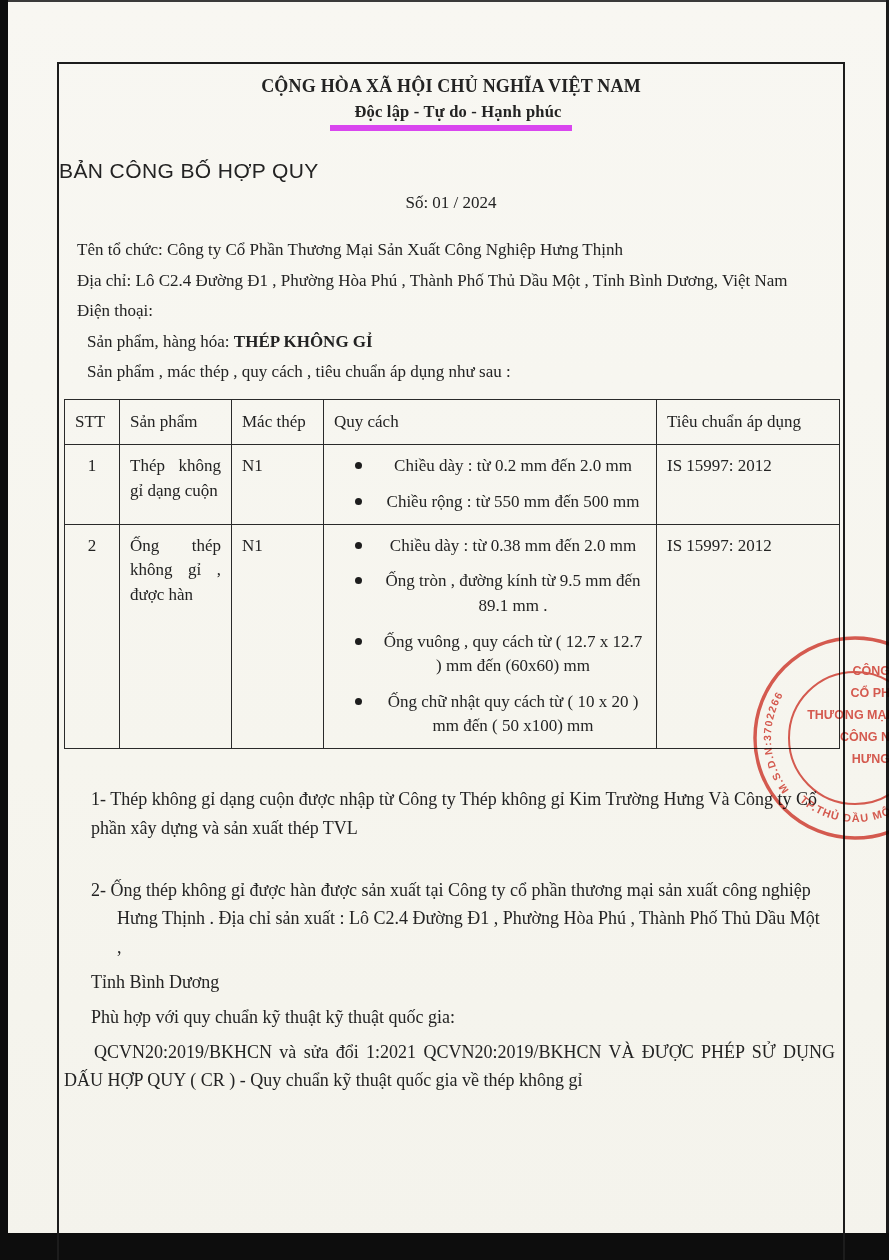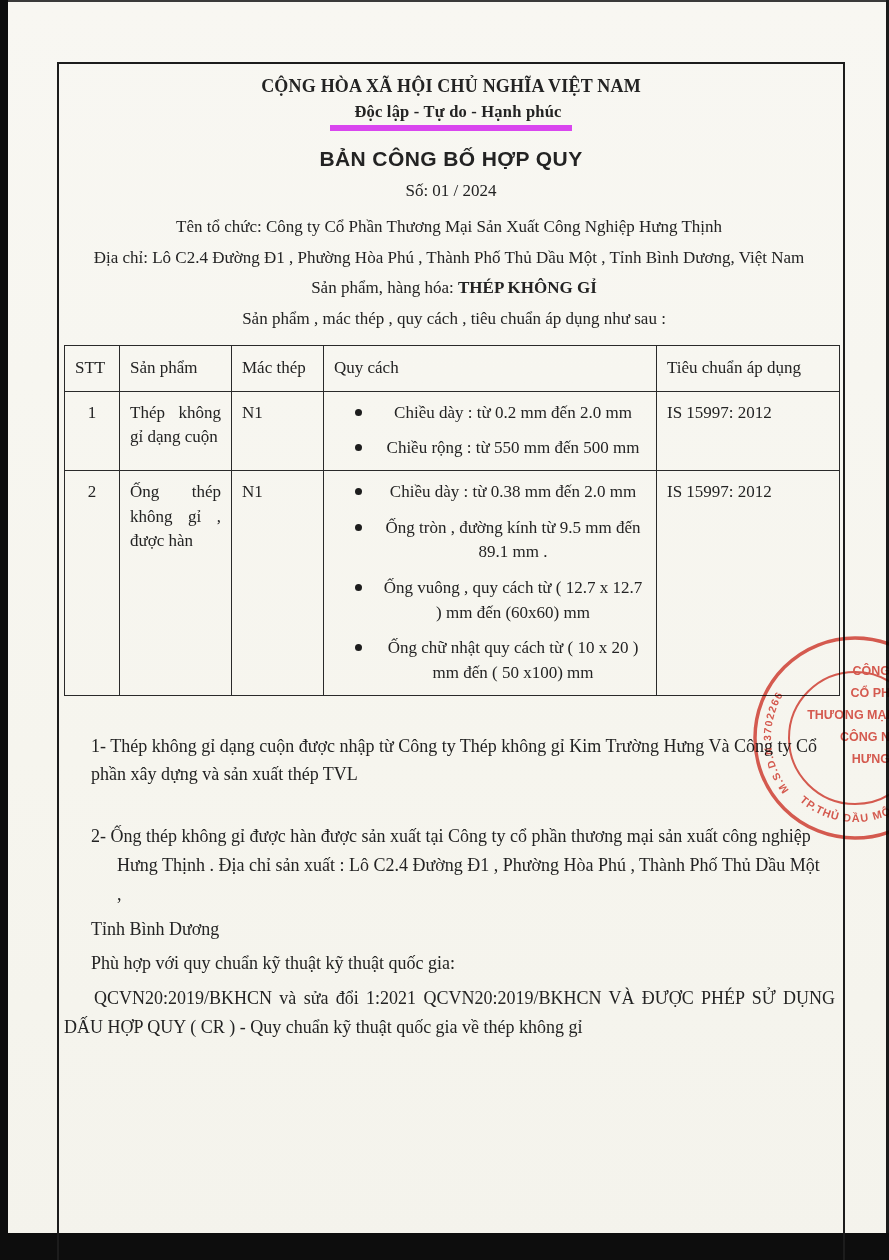--- a/index.html
+++ b/index.html
@@ -21,26 +21,26 @@
     border:2px solid #1c1c1c;box-sizing:border-box;
   }
   .nat-header{text-align:center;margin-top:12px;}
   .nh1{font-weight:bold;font-size:18px;letter-spacing:.2px;}
   .motto-wrap{margin-top:5px;text-align:center;}
   .motto{
     display:inline-block;font-weight:bold;font-size:16.5px;
     border-bottom:6px solid #d946ef;padding:0 10px 3px 24px;letter-spacing:.2px;
   }
   .doc-title{
-    text-align:center;font-family:"Liberation Sans",sans-serif;
-    font-weight:bold;font-size:21px;margin-top:16px;letter-spacing:.4px;
+    text-align:left;font-family:"Liberation Sans",sans-serif;
+    font-weight:normal;font-size:21px;margin-top:28px;letter-spacing:.4px;
   }
   .doc-number{text-align:center;font-size:17px;margin-top:10px;}
 
-  .fields{margin:12px 22px 0 18px;font-size:17px;line-height:1.62;text-align:center;}
+  .fields{margin:23px 22px 0 18px;font-size:17px;line-height:1.62;}
   .fields p{margin:0 0 3px 0;}
   .fields p.ind{margin-left:10px;}
   .bold{font-weight:bold;}
 
   table.spec{
     border-collapse:collapse;table-layout:fixed;width:776px;
     margin:13px 0 0 5px;font-size:17px;font-family:Liberation Serif, serif;
   }
   table.spec th,table.spec td{
     border:1.5px solid #2a2a2a;vertical-align:top;padding:9px 10px;
@@ -87,20 +87,21 @@
       <span class="motto">Độc lập - Tự do - Hạnh phúc</span>
     </div>
   </div>
 
   <div class="doc-title">BẢN CÔNG BỐ HỢP QUY</div>
   <div class="doc-number">Số: 01 / 2024</div>
 
   <div class="fields">
     <p>Tên tổ chức: Công ty Cổ Phần Thương Mại Sản Xuất Công Nghiệp Hưng Thịnh</p>
     <p>Địa chỉ: Lô C2.4 Đường Đ1 , Phường Hòa Phú , Thành Phố Thủ Dầu Một , Tỉnh Bình Dương, Việt Nam</p>
+    <p>Điện thoại:</p>
     <p class="ind"><span>Sản phẩm, hàng hóa: </span><span class="bold">THÉP KHÔNG GỈ</span></p>
     <p class="ind">Sản phẩm , mác thép , quy cách , tiêu chuẩn áp dụng như sau :</p>
   </div>
 
   <table class="spec">
     <colgroup>
       <col class="c-stt">
         <col class="c-sp">
         <col class="c-mt">
         <col class="c-qc">

